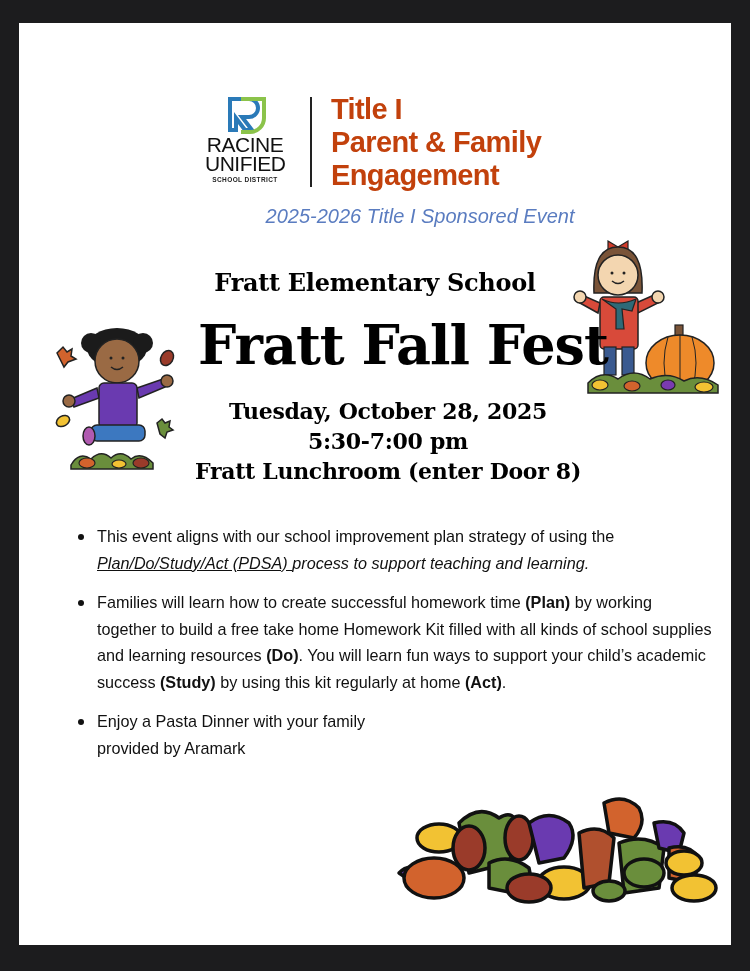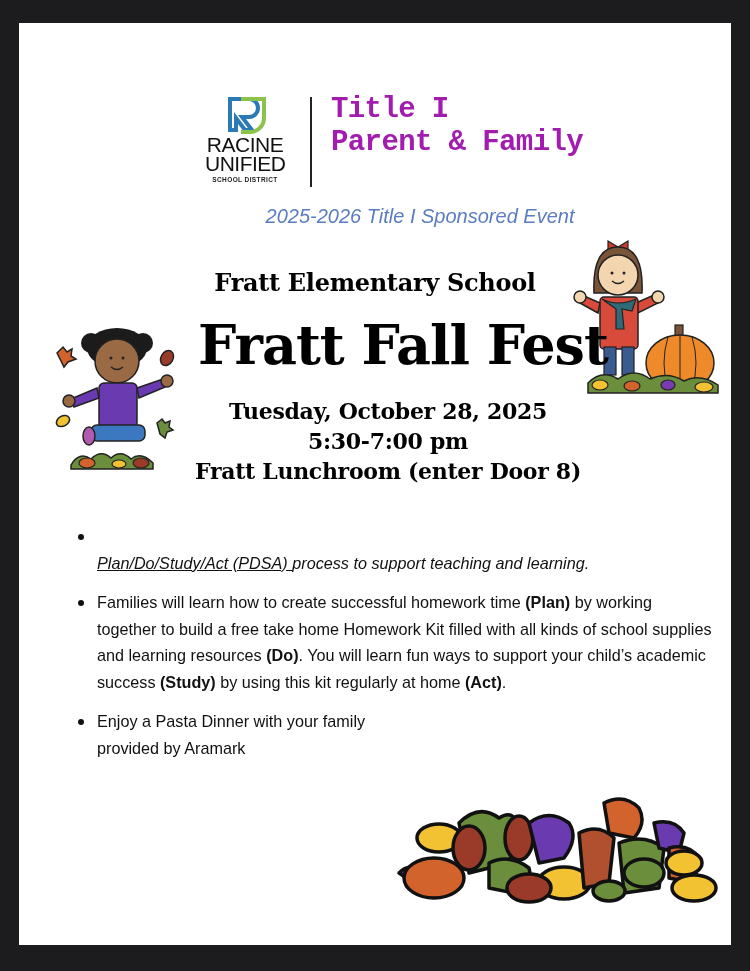--- a/index.html
+++ b/index.html
@@ -21,22 +21,22 @@
     font-family: "Liberation Sans", sans-serif; font-weight: 400;
     font-size: 21px; line-height: 19px; letter-spacing: -0.5px; color: #111;
   }
   .logo-district {
     left: 186px; top: 153px; width: 80px; text-align: center;
     font-size: 6.5px; font-weight: 700; letter-spacing: 0.4px; color: #222;
   }
   .logo-divider { left: 291px; top: 74px; width: 2px; height: 90px; background: #222; }
   .title-block {
     left: 312px; top: 70px;
-    font-family: Liberation Mono, monospace; font-weight: 700;
-    font-size: 29px; line-height: 33px; color: #a21caf; letter-spacing: -0.6px;
+    font-family: Liberation Sans, sans-serif; font-weight: 700;
+    font-size: 29px; line-height: 33px; color: #c2410c; letter-spacing: -0.6px;
   }
   .sponsored {
     left: 0; top: 182px; width: 712px; text-align: center;
     font-family: "Liberation Sans", sans-serif; font-style: italic;
     font-size: 20px; color: #5a7cc0; padding-left: 45px;
   }
 
   
   .school-name {
     left: 0; top: 245px; width: 712px; text-align: center;
@@ -87,20 +87,21 @@
   <div class="abs logo-racine">
     <div>RACINE</div>
     <div>UNIFIED</div>
   </div>
   <div class="abs logo-district">SCHOOL DISTRICT</div>
   <div class="abs logo-divider"></div>
 
   <div class="abs title-block">
     <div>Title I</div>
     <div>Parent &amp; Family</div>
+    <div>Engagement</div>
   </div>
 
   <div class="abs sponsored">2025-2026 Title I Sponsored Event</div>
 
   <svg class="abs kid-left" viewBox="0 0 130 170">
 
     <path d="M8 50 l6 -6 l4 5 l5 -3 l-1 7 l5 3 l-8 3 l-4 5 z" fill="#d2632d" stroke="#222" stroke-width="1.5"></path>
     <ellipse cx="118" cy="55" rx="6" ry="8" fill="#9a3b2a" stroke="#222" stroke-width="1.5" transform="rotate(30 118 55)"></ellipse>
     <ellipse cx="14" cy="118" rx="7" ry="5" fill="#f2c233" stroke="#222" stroke-width="1.5" transform="rotate(-30 14 118)"></ellipse>
     <path d="M108 120 l5 -4 l3 4 l5 -2 l-1 6 l4 3 l-6 2 l-2 6 l-5 -4 z" fill="#6a8e3c" stroke="#222" stroke-width="1.5"></path>
@@ -166,21 +167,21 @@
   <div class="abs fest-title">Fratt Fall Fest</div>
   <div class="abs event-details">
     <div>Tuesday, October 28, 2025</div>
     <div>5:30-7:00 pm</div>
     <div>Fratt Lunchroom (enter Door 8)</div>
   </div>
 
   <ul class="abs bullets">
     <li>
       <span class="dot"></span>
-      <br>
+      <span>This event aligns with our school improvement plan strategy of using the</span><br>
       <span class="ital ul">Plan/Do/Study/Act (PDSA) </span><span class="ital">process to support teaching and learning.</span>
     </li>
     <li>
       <span class="dot"></span>
       <span>Families will learn how to create successful homework time </span><span class="b">(Plan)</span><span> by working together to build a free take home Homework Kit filled with all kinds of school supplies and learning resources </span><span class="b">(Do)</span><span>. You will learn fun ways to support your child’s academic success </span><span class="b">(Study)</span><span> by using this kit regularly at home </span><span class="b">(Act)</span><span>.</span>
     </li>
     <li class="last-bullet">
       <span class="dot"></span>
       <span>Enjoy a Pasta Dinner with your family provided by Aramark</span>
     </li>

